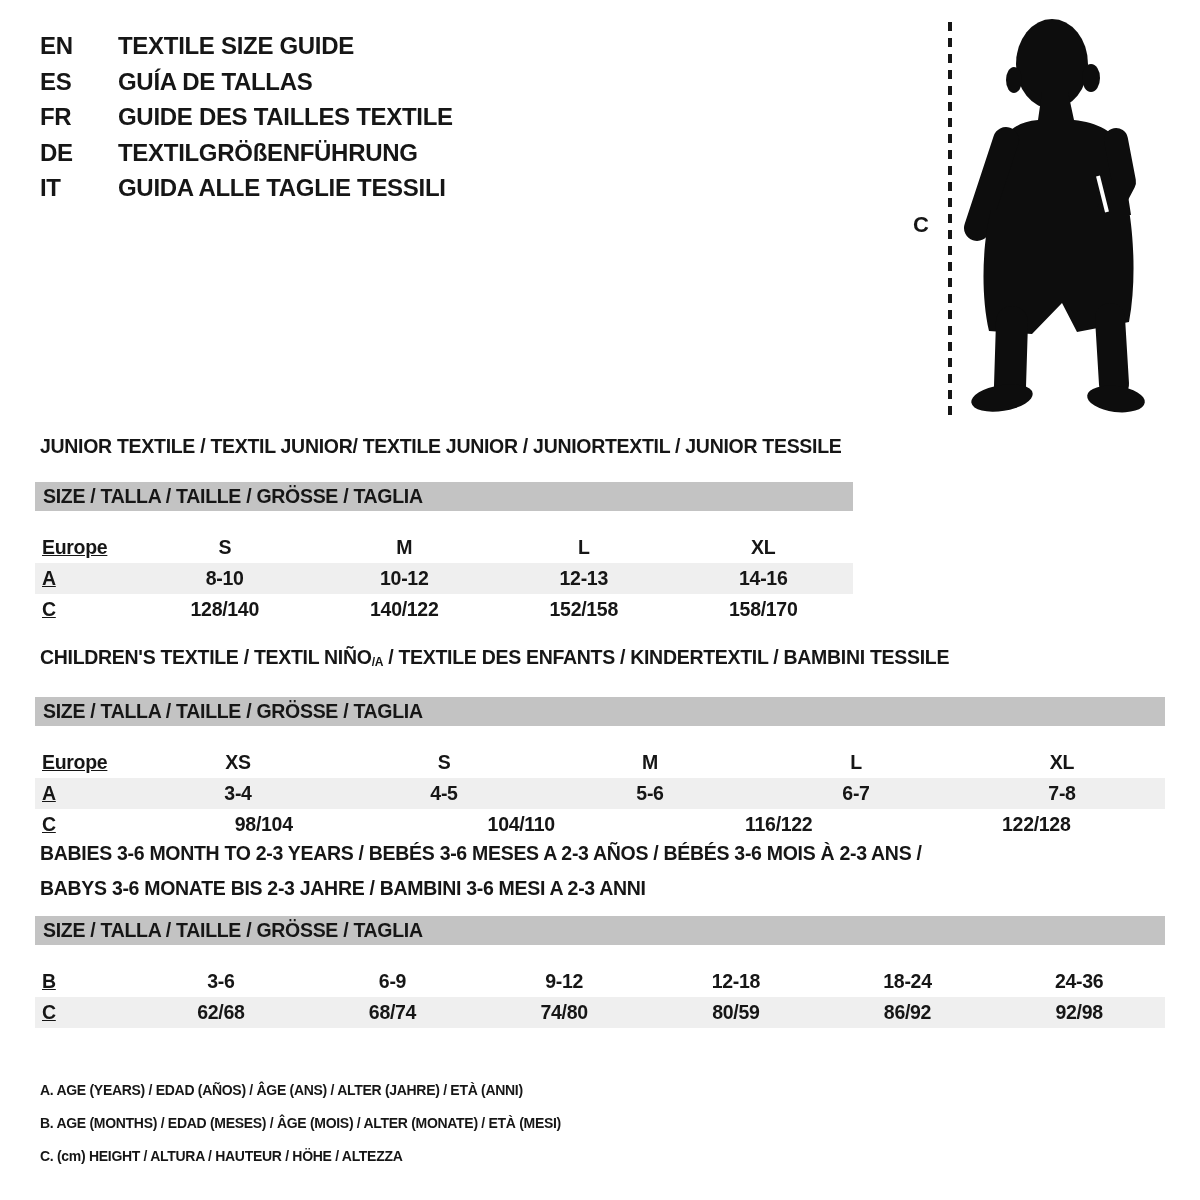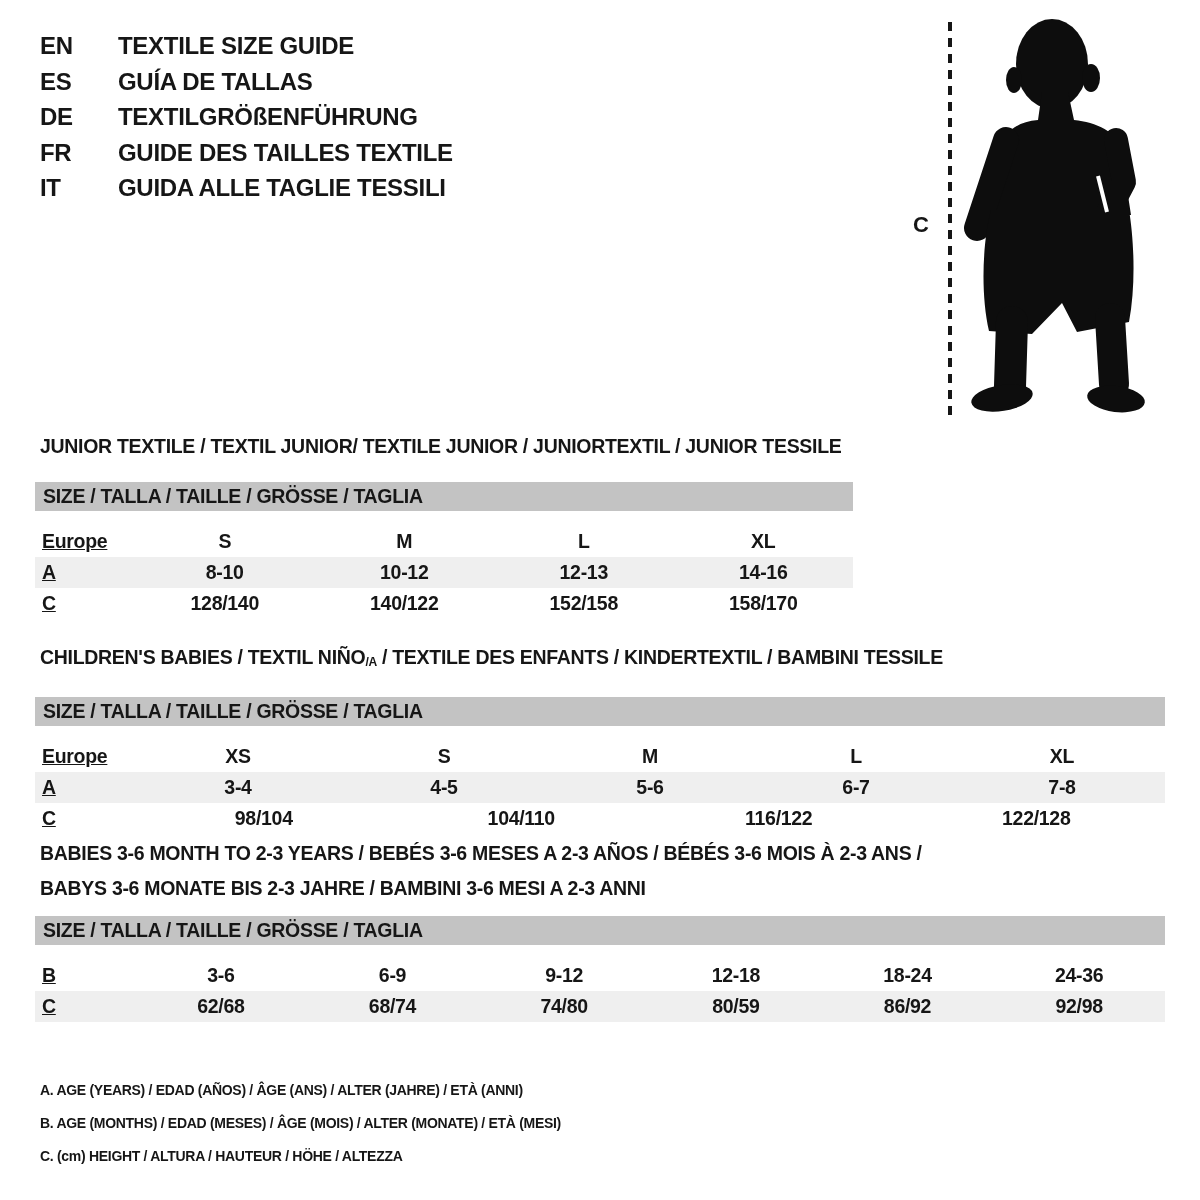--- a/index.html
+++ b/index.html
@@ -28,21 +28,21 @@
 
   
   .section{left:35px;}
   .section h2{
     font-size:19.5px;margin:0 0 0 5px;line-height:24px;
     white-space:nowrap;font-weight:700;
   }
   .heading-sub{font-size:0.62em;vertical-align:-0.18em;}
   .size-band{
     background:var(--band);height:29px;line-height:29px;
-    padding-left:8px;font-size:19.5px;margin-bottom:15px;white-space:nowrap;
+    padding-left:8px;font-size:19.5px;margin-bottom:21px;white-space:nowrap;
   }
   .trow{display:flex;height:31px;line-height:31px;font-size:19.5px;}
   .trow.shaded{background:var(--shade);}
   .trow .lbl{width:100px;padding-left:7px;box-sizing:border-box;text-decoration:underline;}
   .trow .val{flex:1;text-align:center;}
 
   #junior{top:434px;width:818px;}
   #junior .size-band{margin-top:24px;}
   #children{top:645px;width:1130px;}
   #children .size-band{margin-top:23px;}
@@ -60,26 +60,26 @@
 <div class="abs lang-block">
   <div class="lang-row">
     <span class="lang-code">EN</span>
     <span class="lang-title">TEXTILE SIZE GUIDE</span>
   </div>
   <div class="lang-row">
     <span class="lang-code">ES</span>
     <span class="lang-title">GUÍA DE TALLAS</span>
   </div>
   <div class="lang-row">
+    <span class="lang-code">FR</span>
+    <span class="lang-title">GUIDE DES TAILLES TEXTILE</span>
+  </div>
+  <div class="lang-row">
     <span class="lang-code">DE</span>
     <span class="lang-title">TEXTILGRÖßENFÜHRUNG</span>
-  </div>
-  <div class="lang-row">
-    <span class="lang-code">FR</span>
-    <span class="lang-title">GUIDE DES TAILLES TEXTILE</span>
   </div>
   <div class="lang-row">
     <span class="lang-code">IT</span>
     <span class="lang-title">GUIDA ALLE TAGLIE TESSILI</span>
   </div>
 </div>
 
 <span class="abs measure-label">C</span>
 
 <svg class="abs figure-svg" width="300" height="420" viewBox="900 8 300 420" aria-hidden="true">
@@ -120,21 +120,21 @@
   <div class="trow">
     <span class="lbl">C</span>
     <span class="val">128/140</span>
     <span class="val">140/122</span>
     <span class="val">152/158</span>
     <span class="val">158/170</span>
   </div>
 </div>
 
 <div id="children" class="abs section">
-  <h2><span>CHILDREN'S BABIES / TEXTIL NIÑO</span><span class="heading-sub">/A</span><span> / TEXTILE DES ENFANTS / KINDERTEXTIL / BAMBINI TESSILE</span></h2>
+  <h2><span>CHILDREN'S TEXTILE / TEXTIL NIÑO</span><span class="heading-sub">/A</span><span> / TEXTILE DES ENFANTS / KINDERTEXTIL / BAMBINI TESSILE</span></h2>
   <div class="size-band">SIZE / TALLA / TAILLE / GRÖSSE / TAGLIA</div>
   <div class="trow">
     <span class="lbl">Europe</span>
     <span class="val">XS</span>
     <span class="val">S</span>
     <span class="val">M</span>
     <span class="val">L</span>
     <span class="val">XL</span>
   </div>
   <div class="trow shaded">

